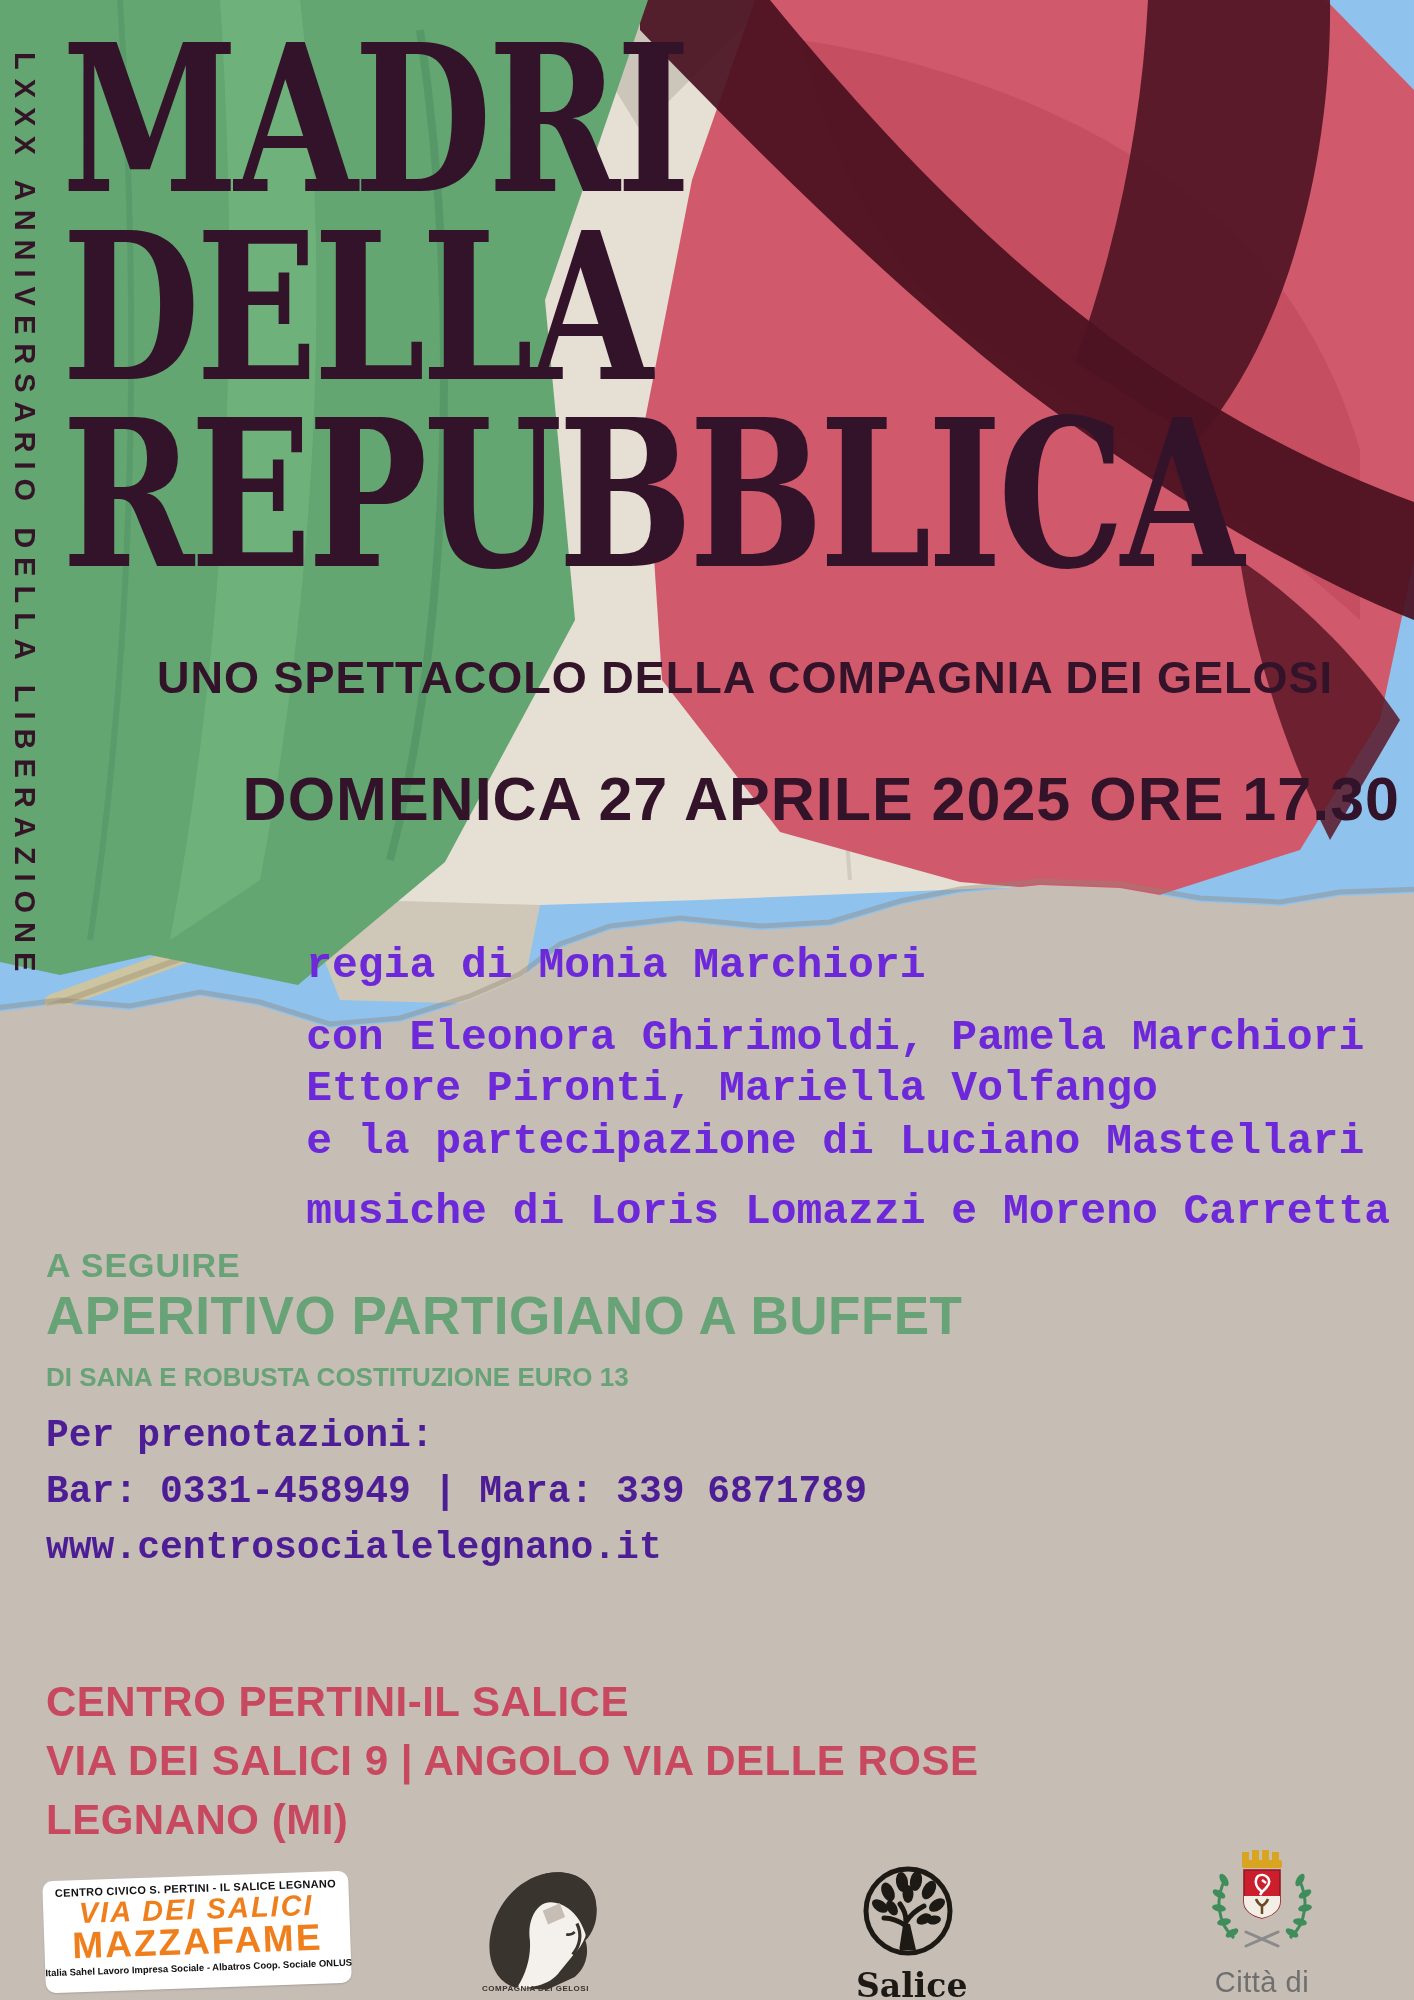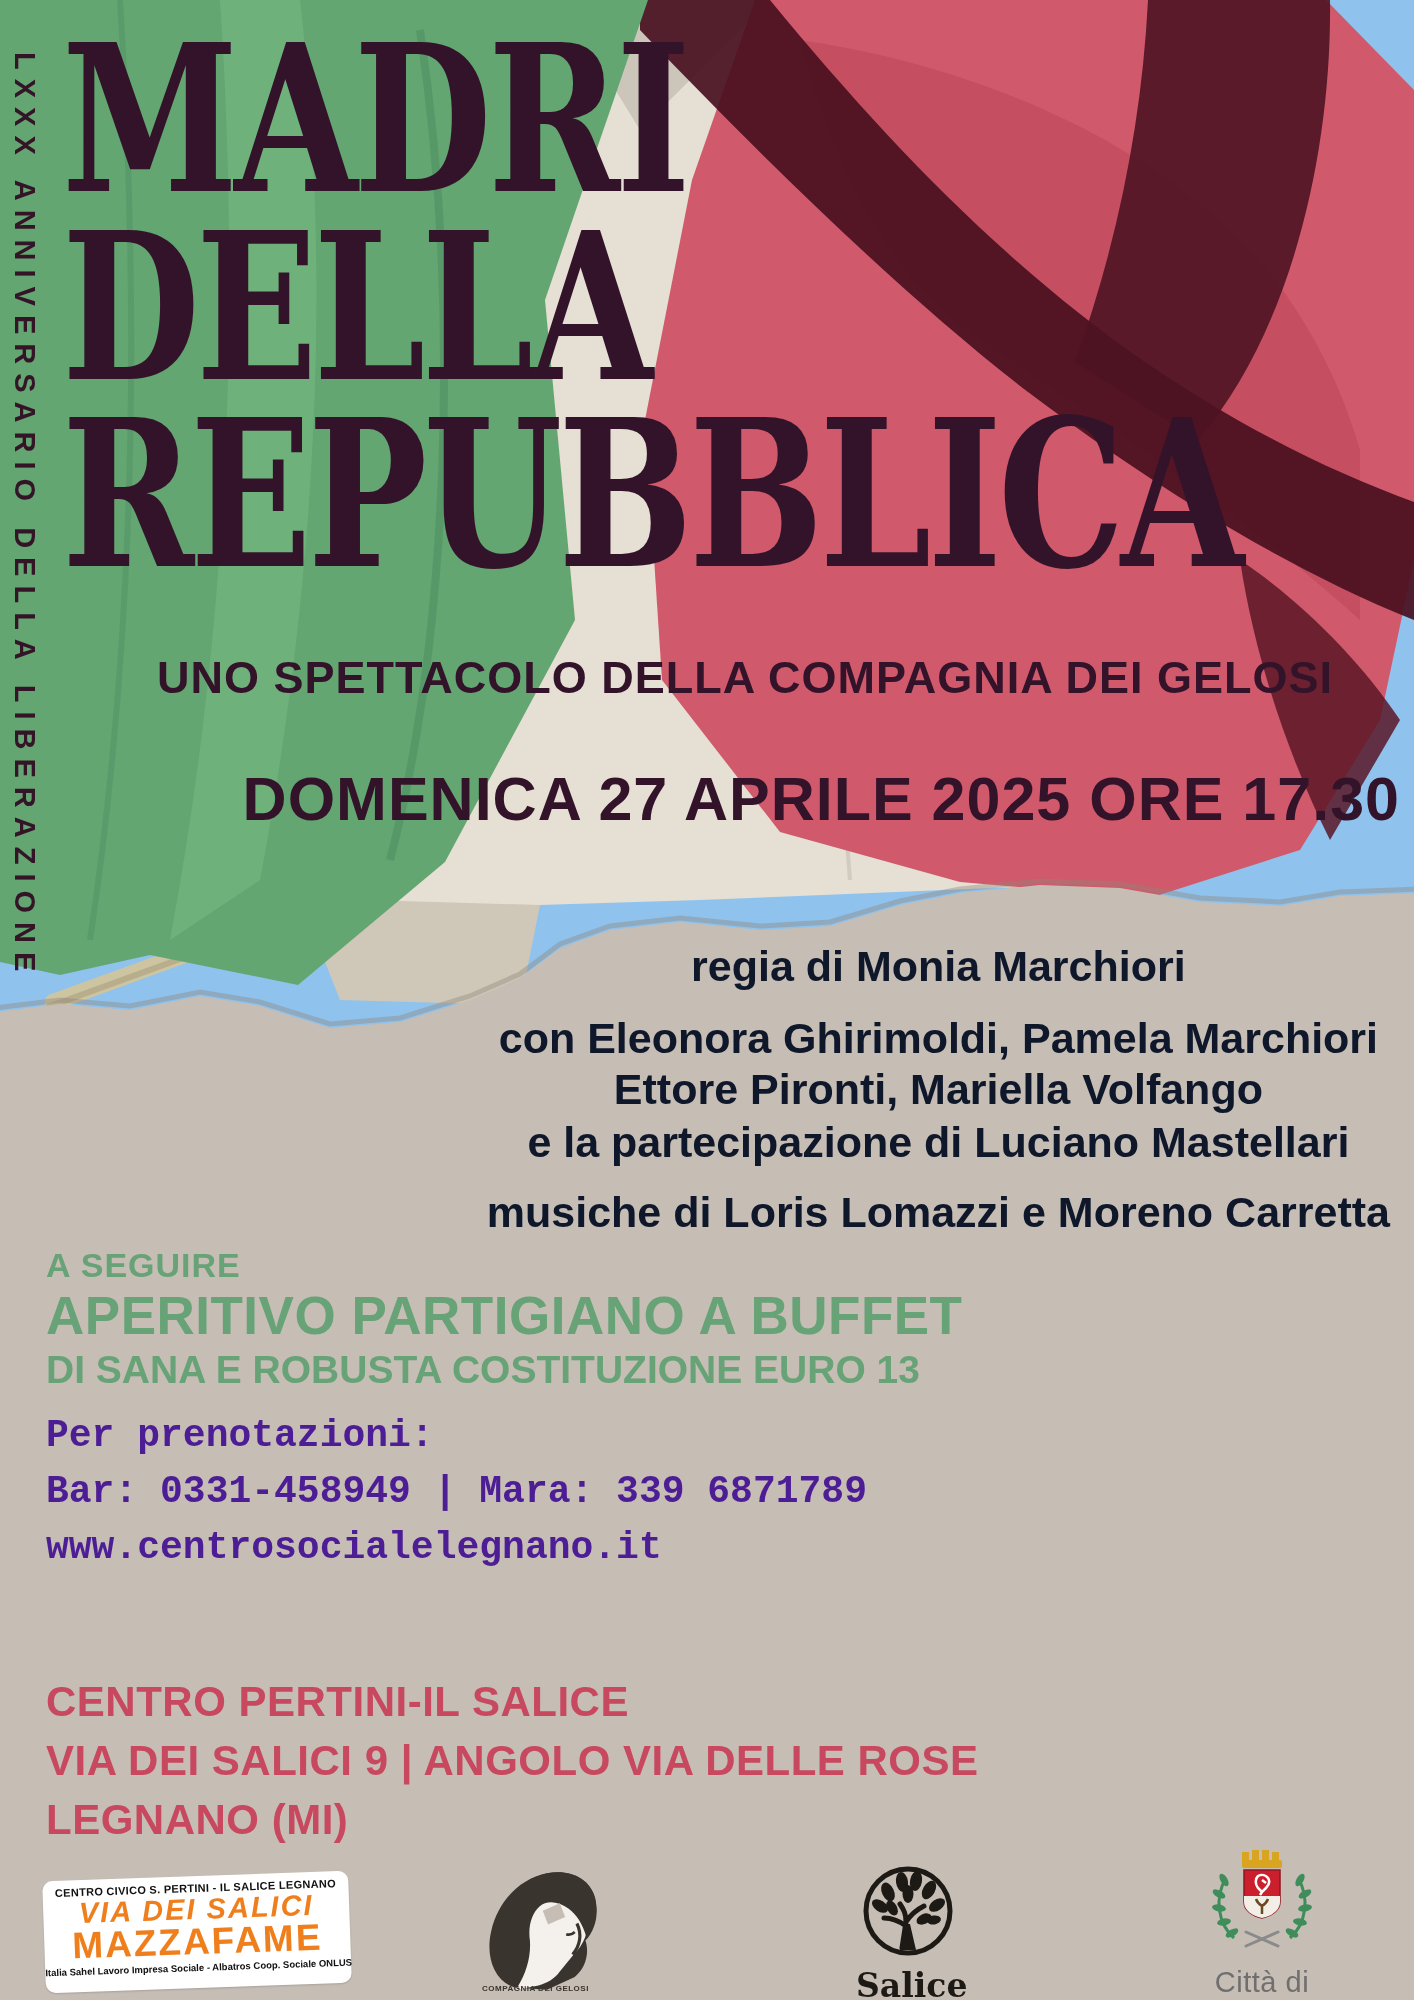--- a/index.html
+++ b/index.html
@@ -22,33 +22,33 @@
   }
   .subtitle{
     position:absolute;left:90px;top:652px;width:1310px;text-align:center;
     color:#33132a;font-weight:bold;font-size:45px;letter-spacing:1px;white-space:nowrap;
   }
   .datetime{
     position:absolute;left:90px;top:764px;width:1310px;text-align:right;
     color:#33132a;font-weight:bold;font-size:61px;letter-spacing:1px;white-space:nowrap;
   }
   .credits{
-    position:absolute;right:24px;top:942px;text-align:center;
-    font-family:Liberation Sans, sans-serif;
-    font-weight:bold;color:#0f172a;font-size:43px;line-height:48px;white-space:nowrap;
+    position:absolute;right:24px;top:942px;text-align:left;
+    font-family:Liberation Mono, monospace;
+    font-weight:bold;color:#6d28d9;font-size:43px;line-height:48px;white-space:nowrap;
   }
   .credits .regia{margin-bottom:24px;}
   .credits .cast2{margin-top:3px;}
   .credits .cast3{margin-top:5px;}
   .credits .musiche{margin-top:22px;}
 
   .aperitivo{position:absolute;left:46px;top:1246px;color:#67a377;white-space:nowrap;}
   .aperitivo .intro{font-size:34px;font-weight:600;letter-spacing:1px;}
   .aperitivo .headline{font-size:53px;font-weight:800;letter-spacing:0.5px;margin-top:0;}
-  .aperitivo .sub{font-size:39px;font-weight:600;margin-top:2px;}
+  .aperitivo .sub{font-size:26px;font-weight:600;margin-top:16px;}
   .aperitivo .sub b{font-weight:800;}
 
   .booking{
     position:absolute;left:46px;top:1408px;color:#4c1d95;
     font-family:"Liberation Mono","DejaVu Sans Mono",monospace;font-weight:bold;
     font-size:38px;line-height:56px;white-space:nowrap;
   }
   .venue{
     position:absolute;left:46px;top:1672px;color:#c7485f;
     font-weight:bold;font-size:42px;line-height:59px;letter-spacing:0.5px;white-space:nowrap;

